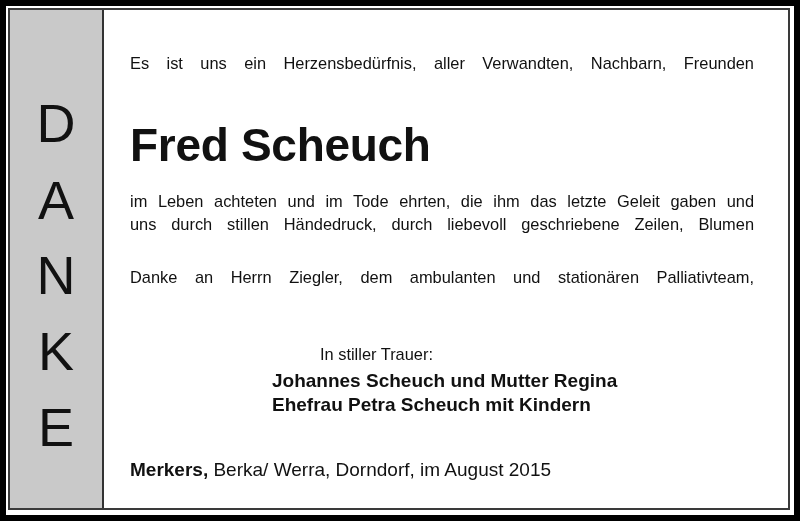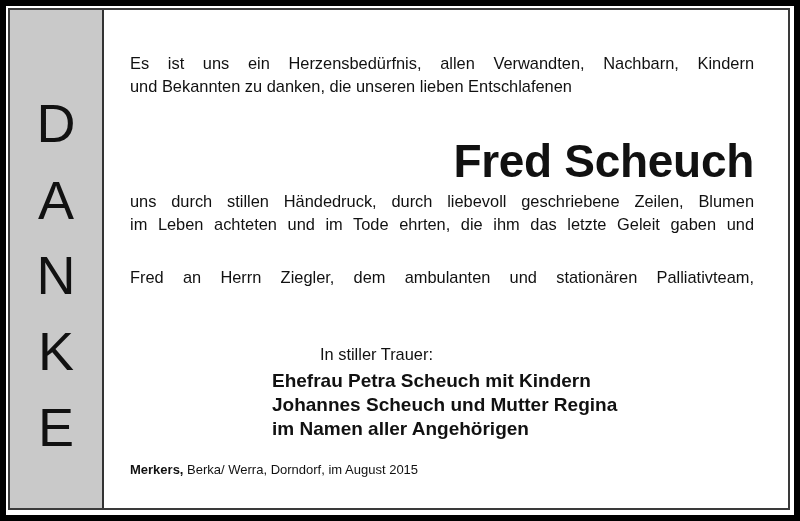--- a/index.html
+++ b/index.html
@@ -37,37 +37,36 @@
     position: absolute; left: 120px; top: 0; width: 644px; bottom: 0;
   }
   .para {
     position: absolute; left: 0; width: 624px;
     font-size: 16.4px; line-height: 23px;
     text-align: justify;
   }
   .para .last { display: block; text-align-last: left; }
   .just { text-align: justify; text-align-last: justify; display: block; }
   .name {
-    position: absolute; left: 0; width: 624px; text-align: right;
+    position: absolute; left: 0; width: 624px; text-align: left;
     font-size: 46px; font-weight: bold; line-height: 50px;
     letter-spacing: -0.3px;
-    margin-top: 16px;
   }
   .mourn-intro {
     position: absolute; left: 142px; top: 333px;
     font-size: 16.4px; line-height: 22px; margin-left: 48px;
   }
   .mourners {
     position: absolute; left: 142px; top: 359px;
     font-size: 19px; font-weight: bold; line-height: 24px;
   }
   .mourners div { white-space: nowrap; }
   .place {
     position: absolute; left: 0; top: 449px;
-    font-size: 13px; line-height: 22px; white-space: nowrap;
+    font-size: 19px; line-height: 22px; white-space: nowrap;
   }
   .place b { font-weight: bold; }
 </style>
 </head>
 <body>
 
 <div class="frame">
   <div class="white-gap"></div>
   <div class="inner-box">
 
@@ -75,41 +74,39 @@
       <div class="letter" style="top:86px">D</div>
       <div class="letter" style="top:163px">A</div>
       <div class="letter" style="top:238px">N</div>
       <div class="letter" style="top:314px">K</div>
       <div class="letter" style="top:390px">E</div>
     </div>
 
     <div class="content">
 
       <div class="para" style="top:42px">
-        <span class="just">Es ist uns ein Herzensbedürfnis, allen Verwandten, Nachbarn, Kindern</span>
-        <span class="last">und Bekannten zu danken, die unseren lieben Entschlafenen</span>
+        <span class="just">Es ist uns ein Herzensbedürfnis, aller Verwandten, Nachbarn, Freunden</span>
       </div>
 
       <div class="name" style="top:110px">Fred Scheuch</div>
 
       <div class="para" style="top:180px">
+        <span class="just">im Leben achteten und im Tode ehrten, die ihm das letzte Geleit gaben und</span>
         <span class="just">uns durch stillen Händedruck, durch liebevoll geschriebene Zeilen, Blumen</span>
-        <span class="just">im Leben achteten und im Tode ehrten, die ihm das letzte Geleit gaben und</span>
       </div>
 
       <div class="para" style="top:256px">
-        <span class="just">Fred an Herrn Ziegler, dem ambulanten und stationären Palliativteam,</span>
+        <span class="just">Danke an Herrn Ziegler, dem ambulanten und stationären Palliativteam,</span>
       </div>
 
       <div class="mourn-intro">In stiller Trauer:</div>
 
       <div class="mourners">
+        <div>Johannes Scheuch und Mutter Regina</div>
         <div>Ehefrau Petra Scheuch mit Kindern</div>
-        <div>Johannes Scheuch und Mutter Regina</div>
-        <div>im Namen aller Angehörigen</div>
       </div>
 
       <div class="place">
         <b>Merkers,</b><span> Berka/ Werra, Dorndorf, im August 2015</span>
       </div>
 
     </div>
   </div>
 </div>
 

